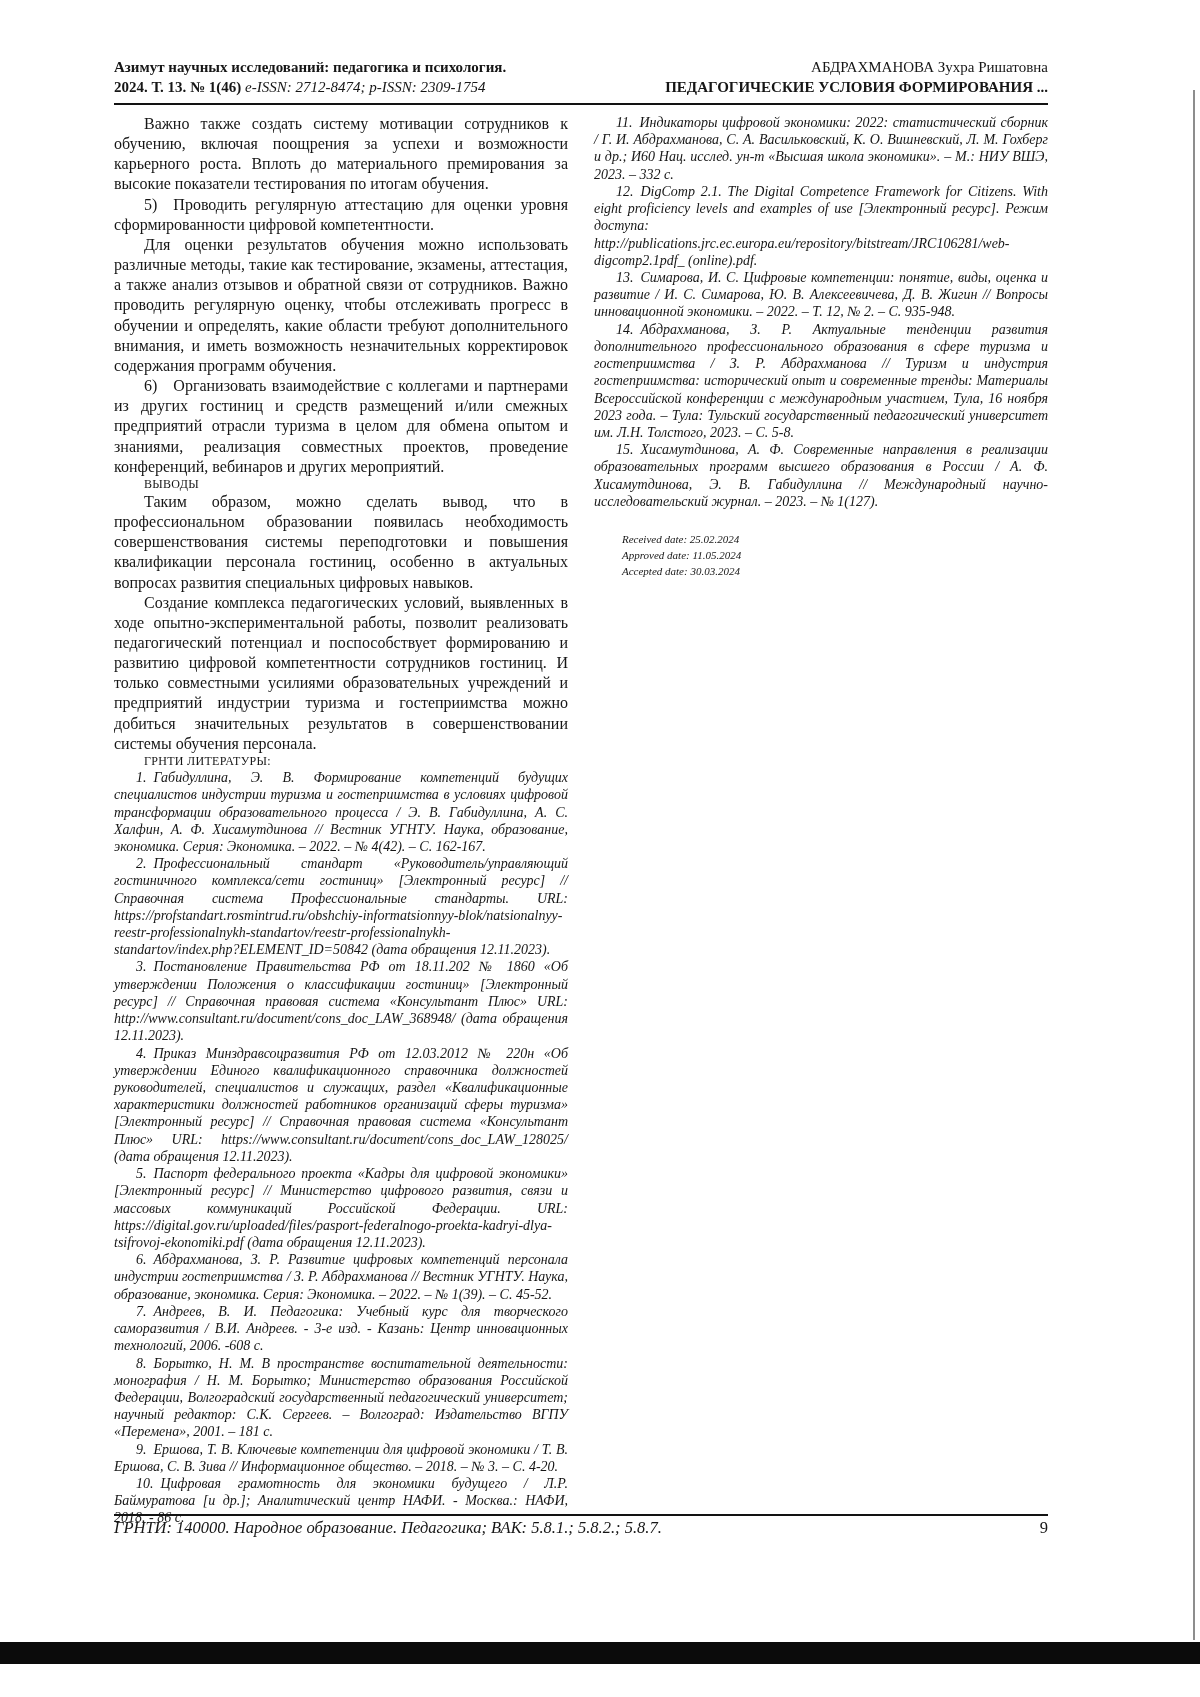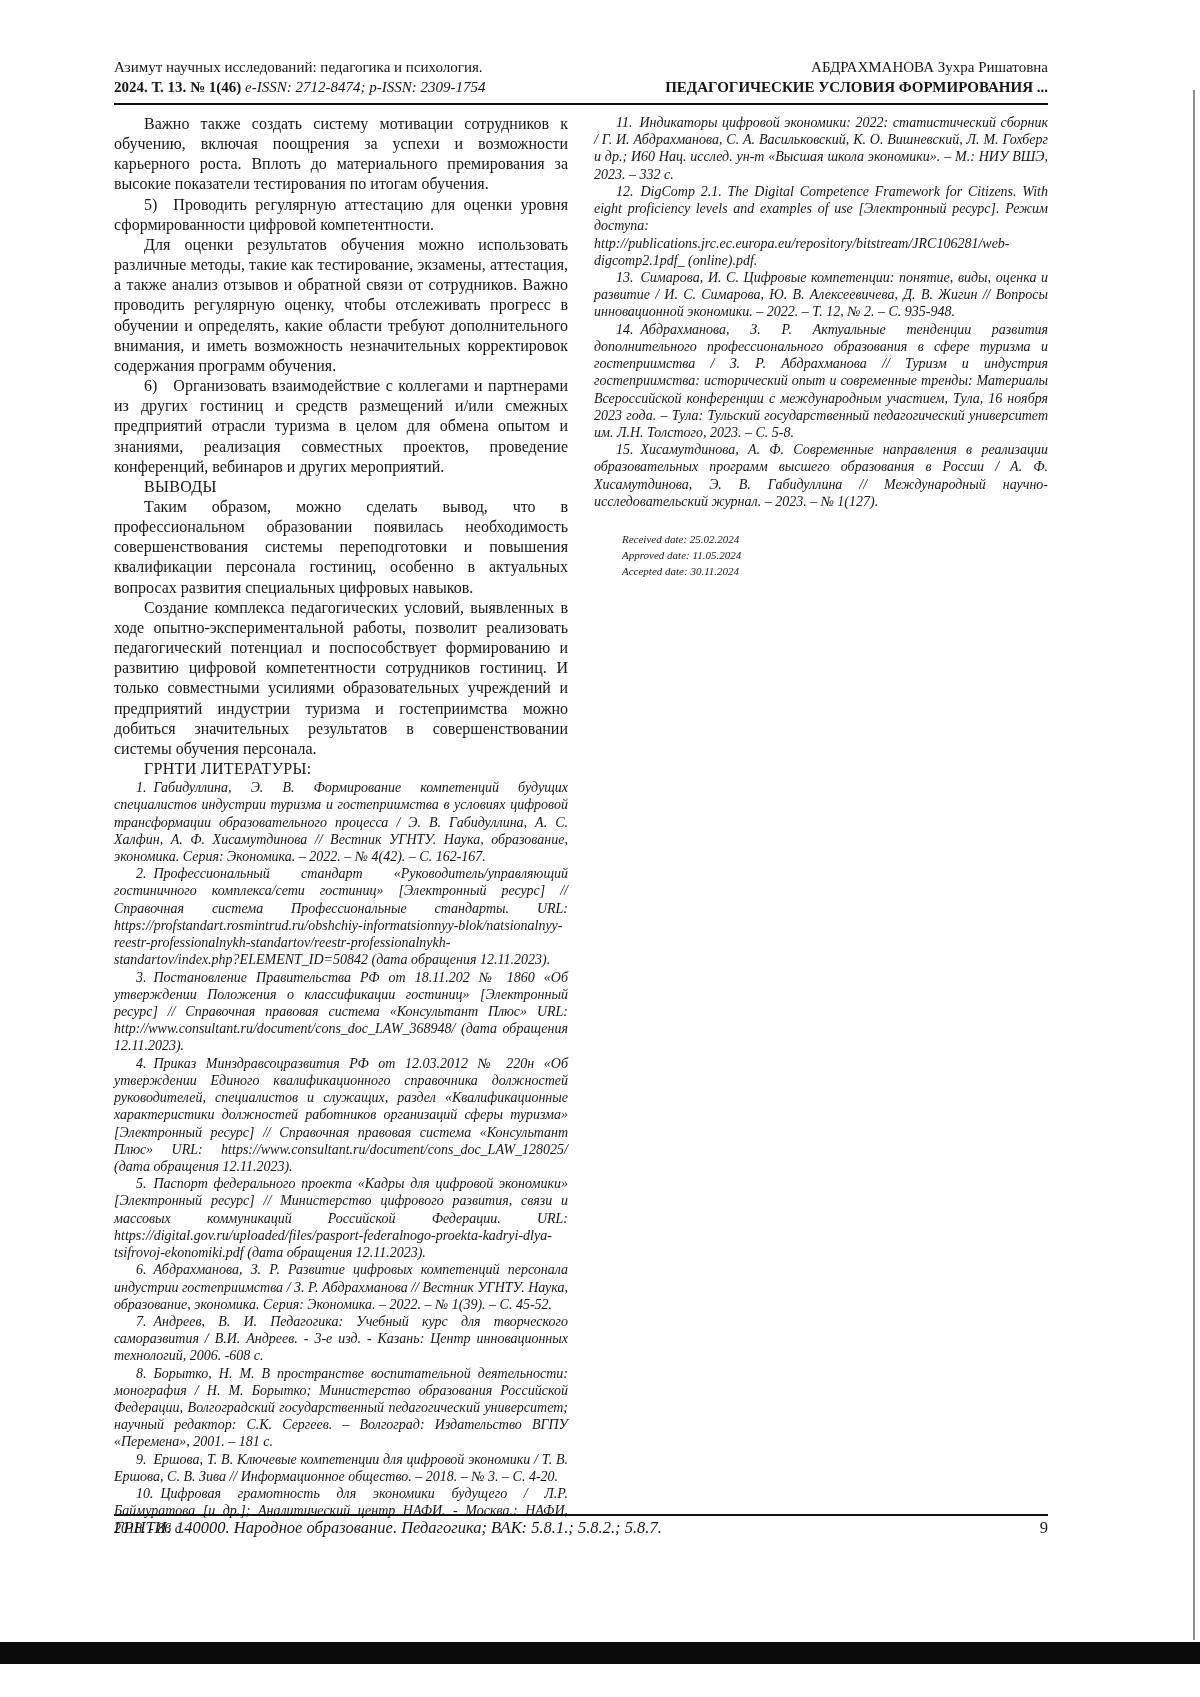--- a/index.html
+++ b/index.html
@@ -16,41 +16,41 @@
   .content { position: absolute; left: 114px; top: 58px; width: 934px; }
 
   .header {
     display: flex;
     justify-content: space-between;
     align-items: flex-start;
     font-size: 15px;
     line-height: 1.3;
     padding-bottom: 6px;
   }
-  .journal-name { font-weight: normal; }
+  .journal-name { font-weight: bold; }
   .issue-info { font-weight: bold; }
   .issn { font-style: italic; }
   .header-right { text-align: right; }
   .running-title { font-weight: bold; }
 
   .rule { border-top: 2px solid #121212; margin-bottom: 9px; }
 
   .columns { display: flex; gap: 26px; }
   .col { width: 460px; }
 
   p { margin: 0; }
   .body {
     font-size: 16px;
     line-height: 1.26;
     text-align: justify;
     text-indent: 30px;
     hyphens: auto;
   }
   .heading {
-    font-size: 16px;
+    font-size: 12px;
     line-height: 1.26;
     text-indent: 30px;
     letter-spacing: 0.3px;
   }
   .ref {
     font-size: 14px;
     line-height: 1.23;
     font-style: italic;
     text-align: justify;
     text-indent: 22px;
@@ -145,21 +145,21 @@
 
       <div class="col">
         <p class="ref">11. Индикаторы цифровой экономики: 2022: статистический сборник / Г. И. Абдрахманова, С. А. Васильковский, К. О. Вишневский, Л. М. Гохберг и др.; И60 Нац. исслед. ун-т «Высшая школа экономики». – М.: НИУ ВШЭ, 2023. – 332 с.</p>
         <p class="ref">12. DigComp 2.1. The Digital Competence Framework for Citizens. With eight proficiency levels and examples of use [Электронный ресурс]. Режим доступа: http://publications.jrc.ec.europa.eu/repository/bitstream/JRC106281/web-digcomp2.1pdf_ (online).pdf.</p>
         <p class="ref">13. Симарова, И. С. Цифровые компетенции: понятие, виды, оценка и развитие / И. С. Симарова, Ю. В. Алексеевичева, Д. В. Жигин // Вопросы инновационной экономики. – 2022. – Т. 12, № 2. – С. 935-948.</p>
         <p class="ref">14. Абдрахманова, З. Р. Актуальные тенденции развития дополнительного профессионального образования в сфере туризма и гостеприимства / З. Р. Абдрахманова // Туризм и индустрия гостеприимства: исторический опыт и современные тренды: Материалы Всероссийской конференции с международным участием, Тула, 16 ноября 2023 года. – Тула: Тульский государственный педагогический университет им. Л.Н. Толстого, 2023. – С. 5-8.</p>
         <p class="ref">15. Хисамутдинова, А. Ф. Современные направления в реализации образовательных программ высшего образования в России / А. Ф. Хисамутдинова, Э. В. Габидуллина // Международный научно-исследовательский журнал. – 2023. – № 1(127).</p>
         <div class="dates">
           <p>Received date: 25.02.2024</p>
           <p>Approved date: 11.05.2024</p>
-          <p>Accepted date: 30.11.2024</p>
+          <p>Accepted date: 30.03.2024</p>
         </div>
       </div>
 
     </div>
   </div>
 
   <div class="footer">
     <span class="footer-text">ГРНТИ: 140000. Народное образование. Педагогика; ВАК: 5.8.1.; 5.8.2.; 5.8.7.</span>
     <span class="page-number">9</span>
   </div>

